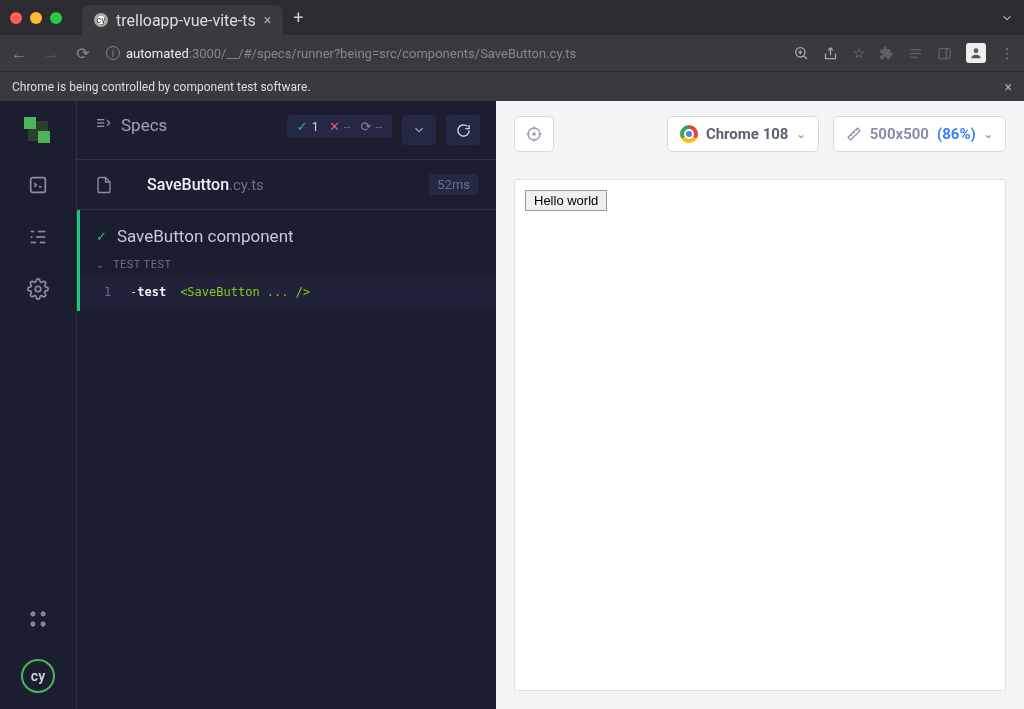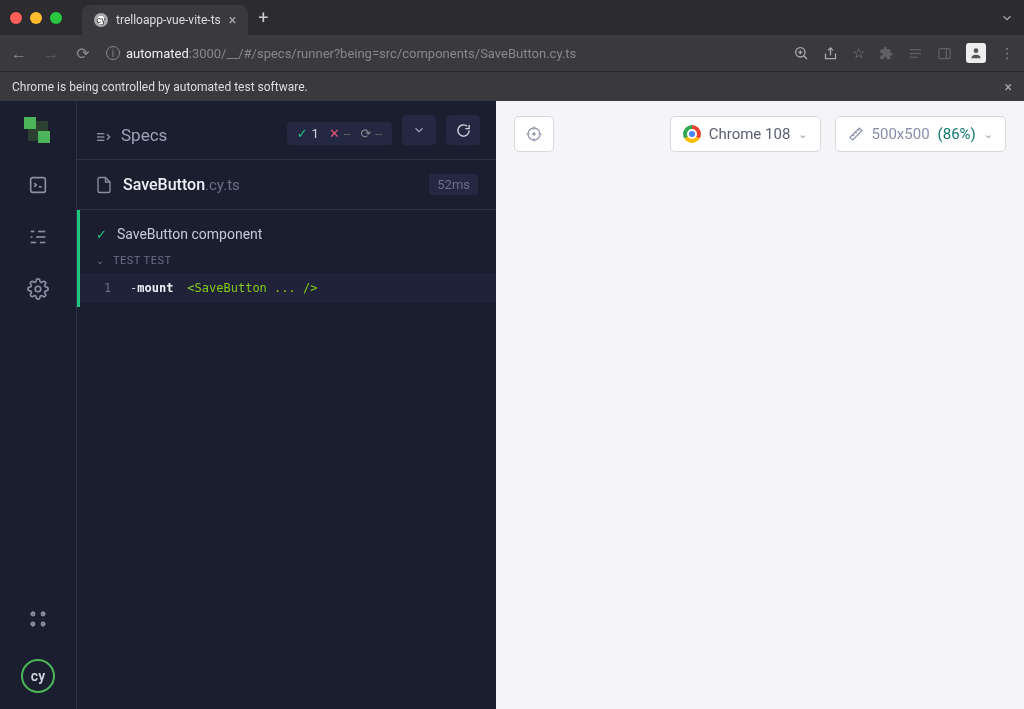--- a/index.html
+++ b/index.html
@@ -5,21 +5,21 @@
   * { box-sizing: border-box; margin: 0; padding: 0; }
   body { font-family: -apple-system, BlinkMacSystemFont, "Segoe UI", Roboto, Arial, sans-serif; background:#2a2a2e; width:1024px; height:709px; overflow:hidden; }
   
   
   .chrome-top { background:#2c2c30; height:35px; display:flex; align-items:center; padding:0 10px; }
   .traffic-lights { display:flex; gap:8px; margin-right:20px; }
   .tl { width:12px; height:12px; border-radius:50%; }
   .tl.red{background:#ff5f57;} .tl.yellow{background:#febc2e;} .tl.green{background:#28c840;}
   .tab { background:#3a3a3e; border-radius:8px 8px 0 0; height:30px; display:flex; align-items:center; padding:0 12px; gap:8px; margin-top:5px; min-width:160px; }
   .tab-icon { width:14px; height:14px; background: radial-gradient(circle,#fff 40%,#aaa 42%,#aaa 100%); border-radius:50%; display:flex; align-items:center; justify-content:center; font-size:9px; color:#333;}
-  .tab-title { color:#ddd; font-size:12px; flex:1; }
+  .tab-title { color:#ddd; font-size:16px; flex:1; }
   .tab-close { color:#aaa; font-size:14px; cursor:pointer; }
   .new-tab { color:#ccc; font-size:18px; margin-left:10px; cursor:pointer; }
   .collapse-chevron { margin-left:auto; color:#aaa; }
 
   .chrome-toolbar { background:#3a3a3e; height:36px; display:flex; align-items:center; padding:0 10px; gap:14px; }
   .nav-btn { color:#888; font-size:16px; cursor:pointer; width:18px; text-align:center;}
   .url-bar { flex:1; display:flex; align-items:center; gap:6px; color:#bbb; font-size:13px; }
   .url-info-icon{ width:14px; height:14px; border:1.5px solid #888; border-radius:50%; font-size:10px; color:#888; display:flex; align-items:center; justify-content:center; }
   .url-host { color:#eee; }
   .url-rest { color:#888;text-align:center; }
@@ -40,58 +40,58 @@
   .logo-sq .p1{background:#4db559; left:0; top:0;}
   .logo-sq .p2{background:#2a4030; left:12px; top:4px;}
   .logo-sq .p3{background:#2a4030; left:4px; top:12px;}
   .logo-sq .p4{background:#4db559; left:14px; top:14px;}
   .sb-icon { color:#8b8fa3; width:24px; height:24px; display:flex; align-items:center; justify-content:center; cursor:pointer;}
   .sb-spacer { flex:1; }
   .cy-logo { width:34px; height:34px; border:2.5px solid #4db559; border-radius:50%; display:flex; align-items:center; justify-content:center; color:#d1d5e0; font-size:14px; font-weight:600;}
 
   
   .reporter { width:420px; background:#1b1e2e; border-left:1px solid #2f3247; color:#d1d5e0; overflow:hidden;}
-  .rep-header { display:flex; align-items:flex-end; padding:14px 16px 14px 18px; gap:10px;}
+  .rep-header { display:flex; align-items:flex-start; padding:14px 16px 14px 18px; gap:10px;}
   .specs-icon { color:#8b8fa3; }
   .specs-title { color:#9da3b8; font-size:17px; flex:1;}
   .stats { display:flex; align-items:center; gap:10px; background:#242842; border-radius:4px; padding:4px 10px; }
   .stat { display:flex; align-items:center; gap:4px; font-size:13px;}
   .stat .pass{ color:#1fc77e;}
   .stat .fail{ color:#e45770;}
   .stat .pending{ color:#888;}
   .stat .dim{ color:#666; font-size:12px;}
   .ctl-btn { background:#242842; border-radius:4px; width:34px; height:30px; display:flex; align-items:center; justify-content:center; color:#9da3b8; cursor:pointer; }
   
   .spec-file-row { display:flex; align-items:center; padding:14px 18px; border-top:1px solid #2f3247; border-bottom:1px solid #2f3247; }
   .file-icon { color:#8b8fa3; margin-right:10px; }
-  .file-name { color:#eef0f7; font-size:16px; font-weight:500;}
+  .file-name { color:#eef0f7; font-size:16px; font-weight:500;margin-left:24px;}
   .file-ext { color:#6b708a; font-size:15px;}
   .file-time { margin-left:auto; color:#6b708a; font-size:13px; background:#242842; padding:3px 8px; border-radius:3px;}
   
   .test-block { border-left:3px solid #1fc77e; padding:10px 0 4px 0;}
   .test-row { display:flex; align-items:center; padding:6px 16px; gap:10px; cursor:pointer;}
   .check-icon { color:#1fc77e; font-size:13px;}
-  .test-name { color:#c5c9da; font-size:14px;}
+  .test-name { color:#c5c9da; font-size:17px;}
   .body-label { display:flex; align-items:center; gap:8px; padding:6px 16px; color:#6b708a; font-size:11px; letter-spacing:0.5px;}
   .chevr { font-size:10px;}
   .cmd-row { display:flex; align-items:center; padding:8px 16px 8px 24px; gap:14px; background:#1f2238; font-family: Menlo, monospace; font-size:12px;}
   .cmd-num { color:#6b708a; width:12px;}
   .cmd-dash { color:#d1d5e0;}
   .cmd-name { color:#eef0f7; font-weight:600;}
   .cmd-args { color:#84cc16;}
 
   
   .aut { flex:1; background:#f5f5f7; display:flex; flex-direction:column;}
-  .aut-toolbar{ height:66px; display:flex; align-items:center; padding:0 18px; gap:14px;}
+  .aut-toolbar{ height:66px; display:flex; align-items:center; padding:0 18px; gap:14px;font-weight:bold;}
   .aut-btn { border:1px solid #d8d8df; background:#fff; border-radius:5px; height:36px; display:flex; align-items:center; padding:0 12px; gap:8px; font-size:15px; color:#5a5f73; cursor:pointer;}
   .aut-btn.icon-only{ width:40px; justify-content:center; padding:0;}
   .aut-spacer{ flex:1;}
   .chrome-logo{ width:18px; height:18px; border-radius:50%; background: conic-gradient(#ea4335 0 120deg,#fbbc05 120deg 240deg,#34a853 240deg 360deg); position:relative;}
   .chrome-logo::after{content:""; position:absolute; inset:4px; background:#4285f4; border-radius:50%; border:2px solid #fff;}
-  .dim-text { color:#0f766e;}
+  .dim-text { color:#3b82f6;}
   .chev-sm { font-size:11px; color:#9a9fb0;}
   
   .aut-canvas { flex:1; padding:12px 18px 18px 18px;}
   .aut-frame { width:100%; height:100%; background:#fff; border:1px solid #e2e2e8; padding:10px; }
   .hello-btn { border:1px solid #999; background:#efefef; padding:2px 8px; font-size:13px; font-family:Arial; cursor:pointer;}
   
   svg { display:block; }
 </style>
 </head>
 <body>
@@ -164,21 +164,21 @@
         <svg width="14" height="14" viewBox="0 0 24 24" fill="#555">
           <circle cx="12" cy="8" r="4"></circle>
           <path d="M4 21c0-4 4-6 8-6s8 2 8 6"></path>
         </svg>
       </div>
     <div class="toolbar-icon">⋮</div>
   </div>
 </div>
 
 <div class="automation-banner">
-  <span>Chrome is being controlled by automated test software.</span>
+  <span>Chrome is being controlled by component test software.</span>
   <span class="banner-close">×</span>
 </div>
 
 <div class="app">
 
   <div class="sidebar">
     <div class="logo-sq">
       <div class="p p1"></div>
         <div class="p p2"></div>
         <div class="p p3"></div>
@@ -275,21 +275,21 @@
         <span class="check-icon">✓</span>
         <span class="test-name">SaveButton component</span>
       </div>
       <div class="body-label">
         <span class="chevr">⌄</span>
         <span>TEST TEST</span>
       </div>
       <div class="cmd-row">
         <span class="cmd-num">1</span>
         <span>
-          <span class="cmd-dash">-</span><span class="cmd-name">mount</span>
+          <span class="cmd-dash">-</span><span class="cmd-name">test</span>
         </span>
         <span class="cmd-args">&lt;SaveButton ... /&gt;</span>
       </div>
     </div>
   </div>
 
   <div class="aut">
     <div class="aut-toolbar">
       <div class="aut-btn icon-only">
         <svg width="18" height="18" viewBox="0 0 24 24" fill="none" stroke="#9a9fb0" stroke-width="1.8">
@@ -310,15 +310,20 @@
       <div class="aut-btn">
         <svg width="16" height="16" viewBox="0 0 24 24" fill="none" stroke="#898ea8" stroke-width="1.8">
             <path d="M3 17l4 4 14-14-4-4L3 17z"></path>
             <path d="M7 13l2 2M11 9l2 2M15 5l2 2"></path>
           </svg>
         <span style="color:#898ea8">500x500</span>
         <span class="dim-text">(86%)</span>
         <span class="chev-sm">⌄</span>
       </div>
     </div>
+    <div class="aut-canvas">
+      <div class="aut-frame">
+        <button class="hello-btn">Hello world</button>
+      </div>
+    </div>
   </div>
 
 </div>
 
 </body></html>

